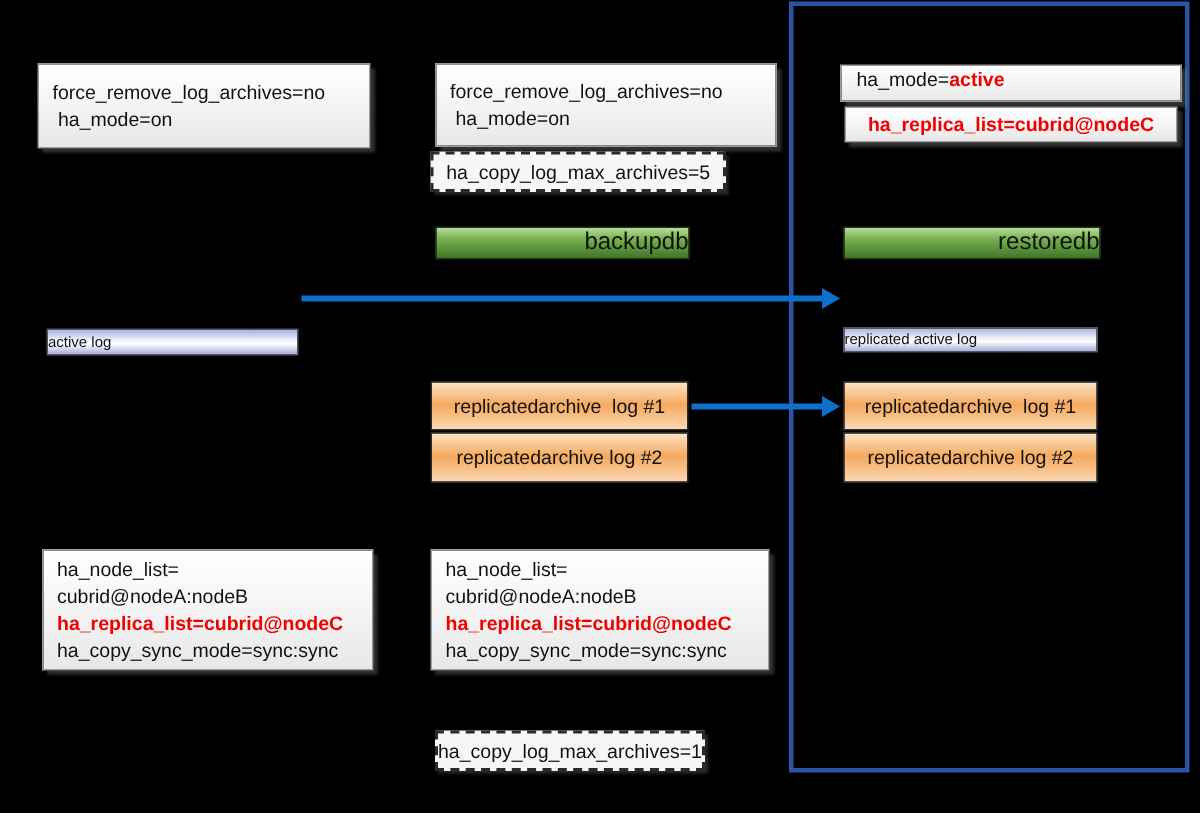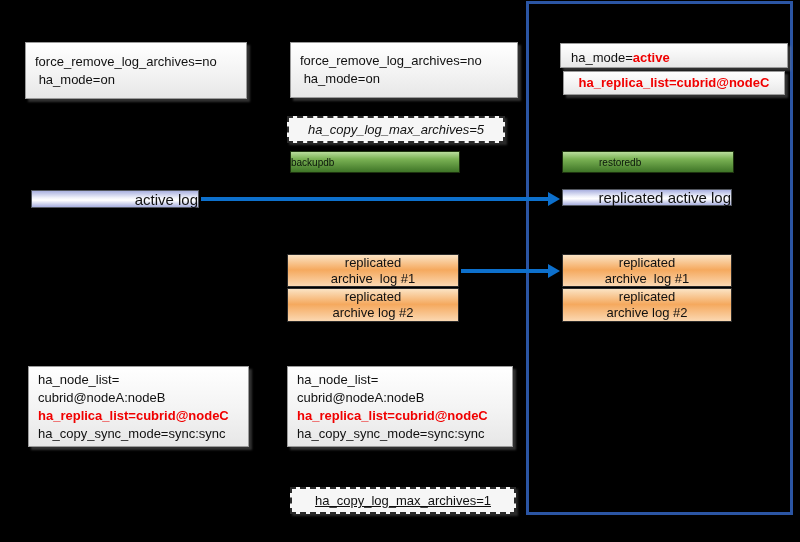--- a/index.html
+++ b/index.html
@@ -31,37 +31,38 @@
     background:#f6f6f6;border:2px dashed #2a2a2a;
     box-shadow:2px 2px 2px rgba(140,140,140,0.3);
     display:flex;align-items:center;justify-content:center;
     font-size:13px;
   }
 
   
   .green{
     background:linear-gradient(180deg,#b9dd9c 0%,#7ab254 35%,#3f7527 100%);
     border:1px solid #1d330f;
-    display:flex;align-items:center;justify-content:flex-start;
-    font-size:10px;color:#0a140a;
+    display:flex;align-items:center;justify-content:flex-end;
+    font-size:16px;color:#0a140a;
   }
 
   
   .lavender{
     background:linear-gradient(180deg,#a9b0df 0%,#eef0fa 42%,#ffffff 58%,#a7aede 100%);
     border:1px solid #52565e;
-    display:flex;align-items:center;justify-content:flex-end;
-    font-size:15px;
+    display:flex;align-items:center;justify-content:flex-start;
+    font-size:10px;
+    margin-top:29px;
   }
 
   
   .orange{
     background:linear-gradient(180deg,#fbe3c4 0%,#f5a95e 48%,#fbd8b2 100%);
     border:1px solid #2b2b2b;
-    display:flex;flex-direction:column;align-items:center;justify-content:center;
+    display:flex;align-items:center;justify-content:center;
     font-size:13px;line-height:16px;
   }
   .orange .ln{white-space:pre;}
 
   
   .arrow-line{background:#0D70CC;height:4px;z-index:5;}
   .arrow-head{
     width:0;height:0;z-index:5;
     border-top:7px solid transparent;border-bottom:7px solid transparent;
     border-left:12px solid #0D70CC;
@@ -77,25 +78,25 @@
   <div class="abs cfg" style="left:25px;top:42px;width:222px;height:57px;">
     <div class="ln">force_remove_log_archives=no</div>
     <div class="ln"> ha_mode=on</div>
   </div>
 
   <div class="abs cfg" style="left:290px;top:42px;width:228px;height:56px;">
     <div class="ln">force_remove_log_archives=no</div>
     <div class="ln"> ha_mode=on</div>
   </div>
 
-  <div class="abs dashed" style="left:287px;top:116px;width:218px;height:27px;font-style:italic;">
+  <div class="abs dashed" style="left:287px;top:101px;width:197px;height:27px;">
     <span>ha_copy_log_max_archives=5</span>
   </div>
 
-  <div class="abs cfg" style="left:560px;top:43px;width:228px;height:25px;padding:0 10px;flex-direction:row;justify-content:flex-start;align-items:flex-end;">
+  <div class="abs cfg" style="left:560px;top:43px;width:228px;height:25px;padding:0 10px;flex-direction:row;justify-content:flex-start;align-items:flex-start;">
     <span class="ln">ha_mode=</span>
       <span class="ln red">active</span>
   </div>
 
   <div class="abs cfg" style="left:563px;top:71px;width:222px;height:24px;padding:0;flex-direction:row;justify-content:center;align-items:center;">
     <span class="ln red">ha_replica_list=cubrid@nodeC</span>
   </div>
 
   <div class="abs green" style="left:290px;top:151px;width:170px;height:22px;">
     <span>backupdb</span>
@@ -142,17 +143,17 @@
     <div class="ln">ha_copy_sync_mode=sync:sync</div>
   </div>
 
   <div class="abs cfg" style="left:287px;top:366px;width:226px;height:81px;line-height:18px;">
     <div class="ln">ha_node_list=</div>
     <div class="ln">cubrid@nodeA:nodeB</div>
     <div class="ln red">ha_replica_list=cubrid@nodeC</div>
     <div class="ln">ha_copy_sync_mode=sync:sync</div>
   </div>
 
-  <div class="abs dashed" style="left:290px;top:487px;width:226px;height:27px;text-decoration:underline;">
+  <div class="abs dashed" style="left:290px;top:487px;width:180px;height:27px;">
     <span>ha_copy_log_max_archives=1</span>
   </div>
 
 </div>
 
 </body></html>

